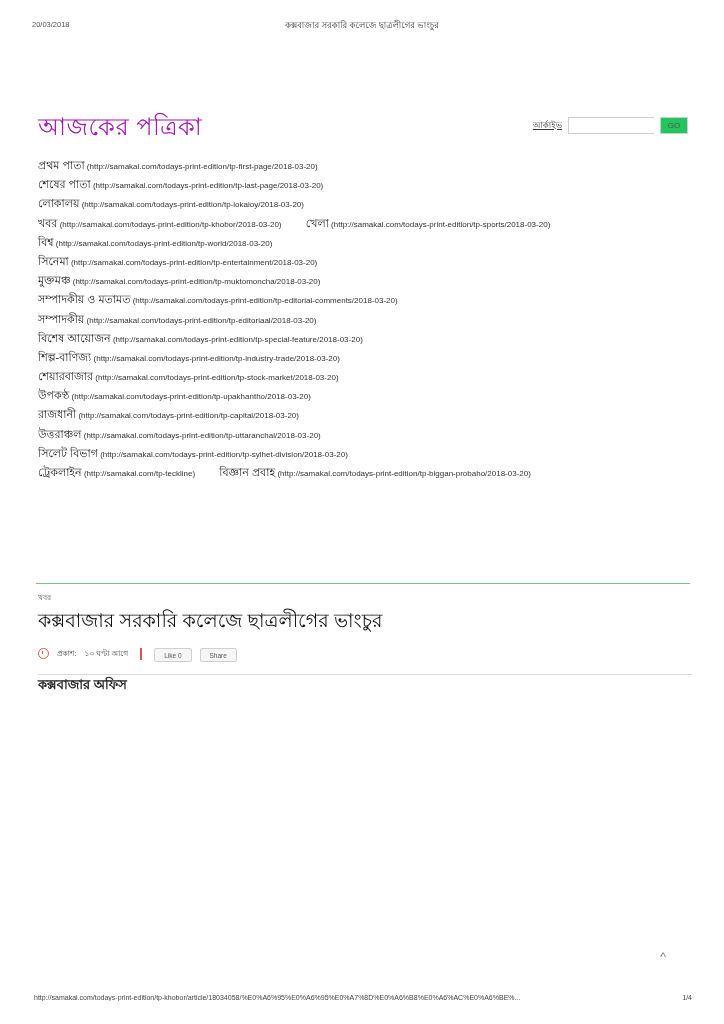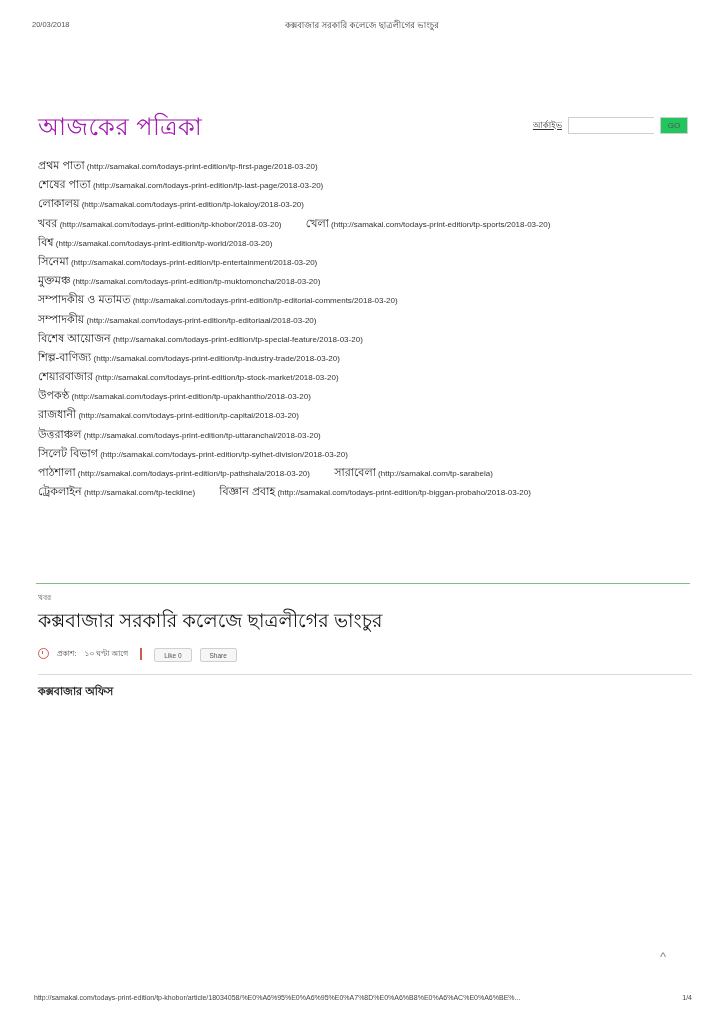--- a/index.html
+++ b/index.html
@@ -196,22 +196,21 @@
     padding: 2px 9px;
     border-radius: 2px;
     line-height: 9px;
   }
   .byline-rule {
     margin-top: 12px;
     border-top: 1px solid #d9d9d9;
     width: 654px;
   }
   .byline {
-    margin-top: 8px;
-    font-size: 11px;
+    font-size: 13px;
     color: #222;
     font-weight: 600;
   }
   
   .chevron-up {
     position: absolute;
     left: 655px;
     top: 952px;
     width: 16px;
     height: 10px;
@@ -355,30 +354,20 @@
     <div class="link-row">
       <span class="lnk">
         <span class="lbl">উত্তরাঞ্চল</span>
         <span class="url">(http://samakal.com/todays-print-edition/tp-uttaranchal/2018-03-20)</span>
       </span>
     </div>
     <div class="link-row">
       <span class="lnk">
         <span class="lbl">সিলেট বিভাগ</span>
         <span class="url">(http://samakal.com/todays-print-edition/tp-sylhet-division/2018-03-20)</span>
-      </span>
-    </div>
-    <div class="link-row">
-      <span class="lnk">
-        <span class="lbl">পাঠশালা</span>
-        <span class="url">(http://samakal.com/todays-print-edition/tp-pathshala/2018-03-20)</span>
-      </span>
-      <span class="lnk">
-        <span class="lbl">সারাবেলা</span>
-        <span class="url">(http://samakal.com/tp-sarabela)</span>
       </span>
     </div>
     <div class="link-row">
       <span class="lnk">
         <span class="lbl">ট্রেকলাইন</span>
         <span class="url">(http://samakal.com/tp-teckline)</span>
       </span>
       <span class="lnk">
         <span class="lbl">বিজ্ঞান প্রবাহ</span>
         <span class="url">(http://samakal.com/todays-print-edition/tp-biggan-probaho/2018-03-20)</span>

